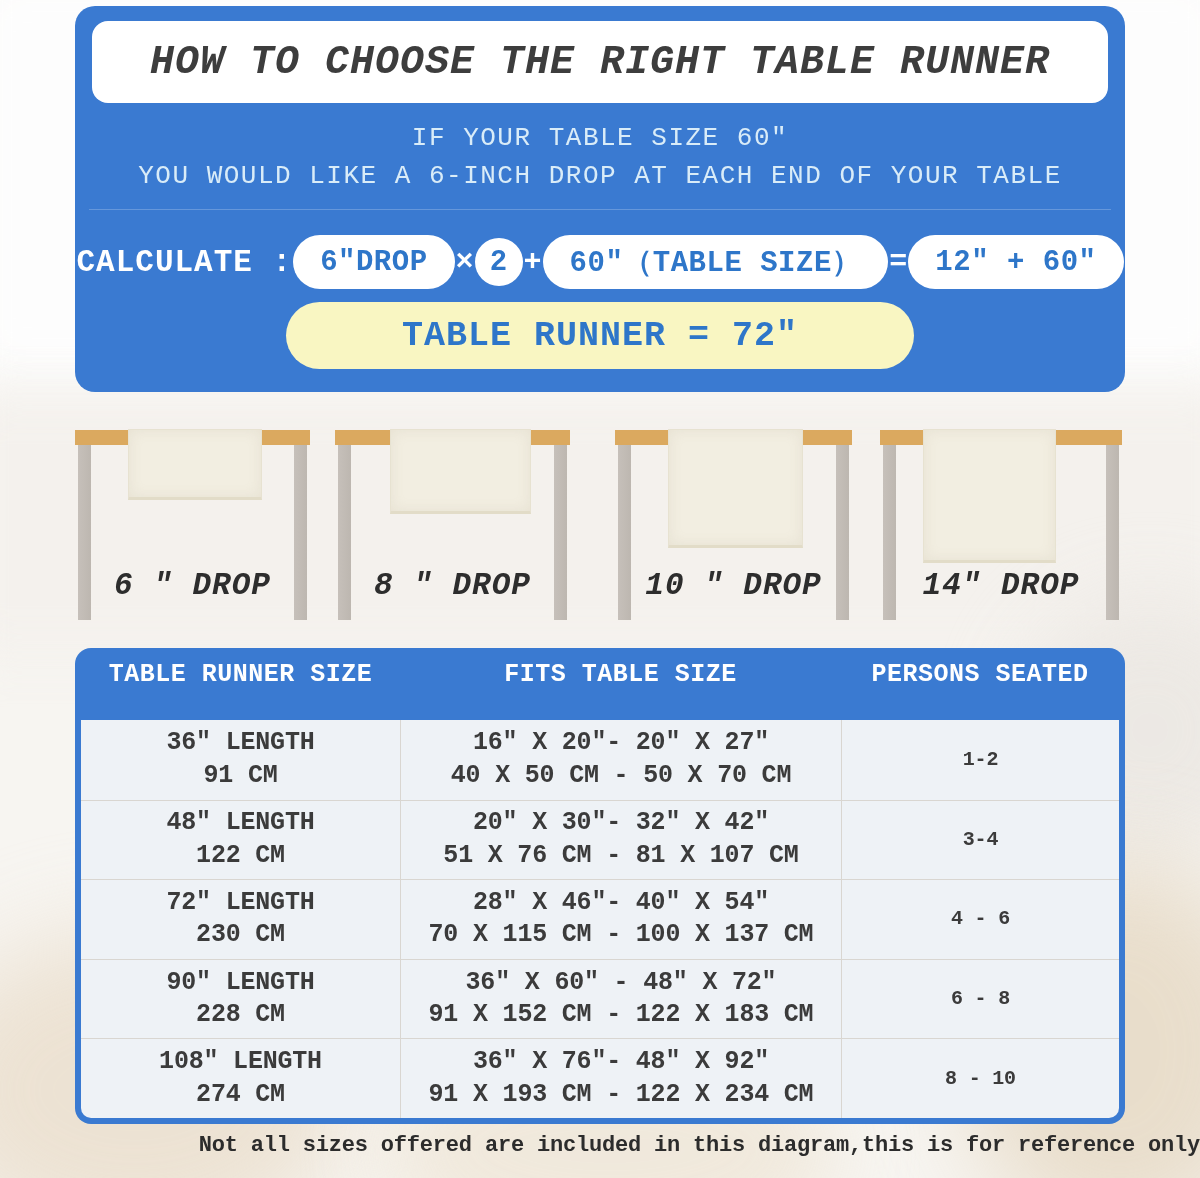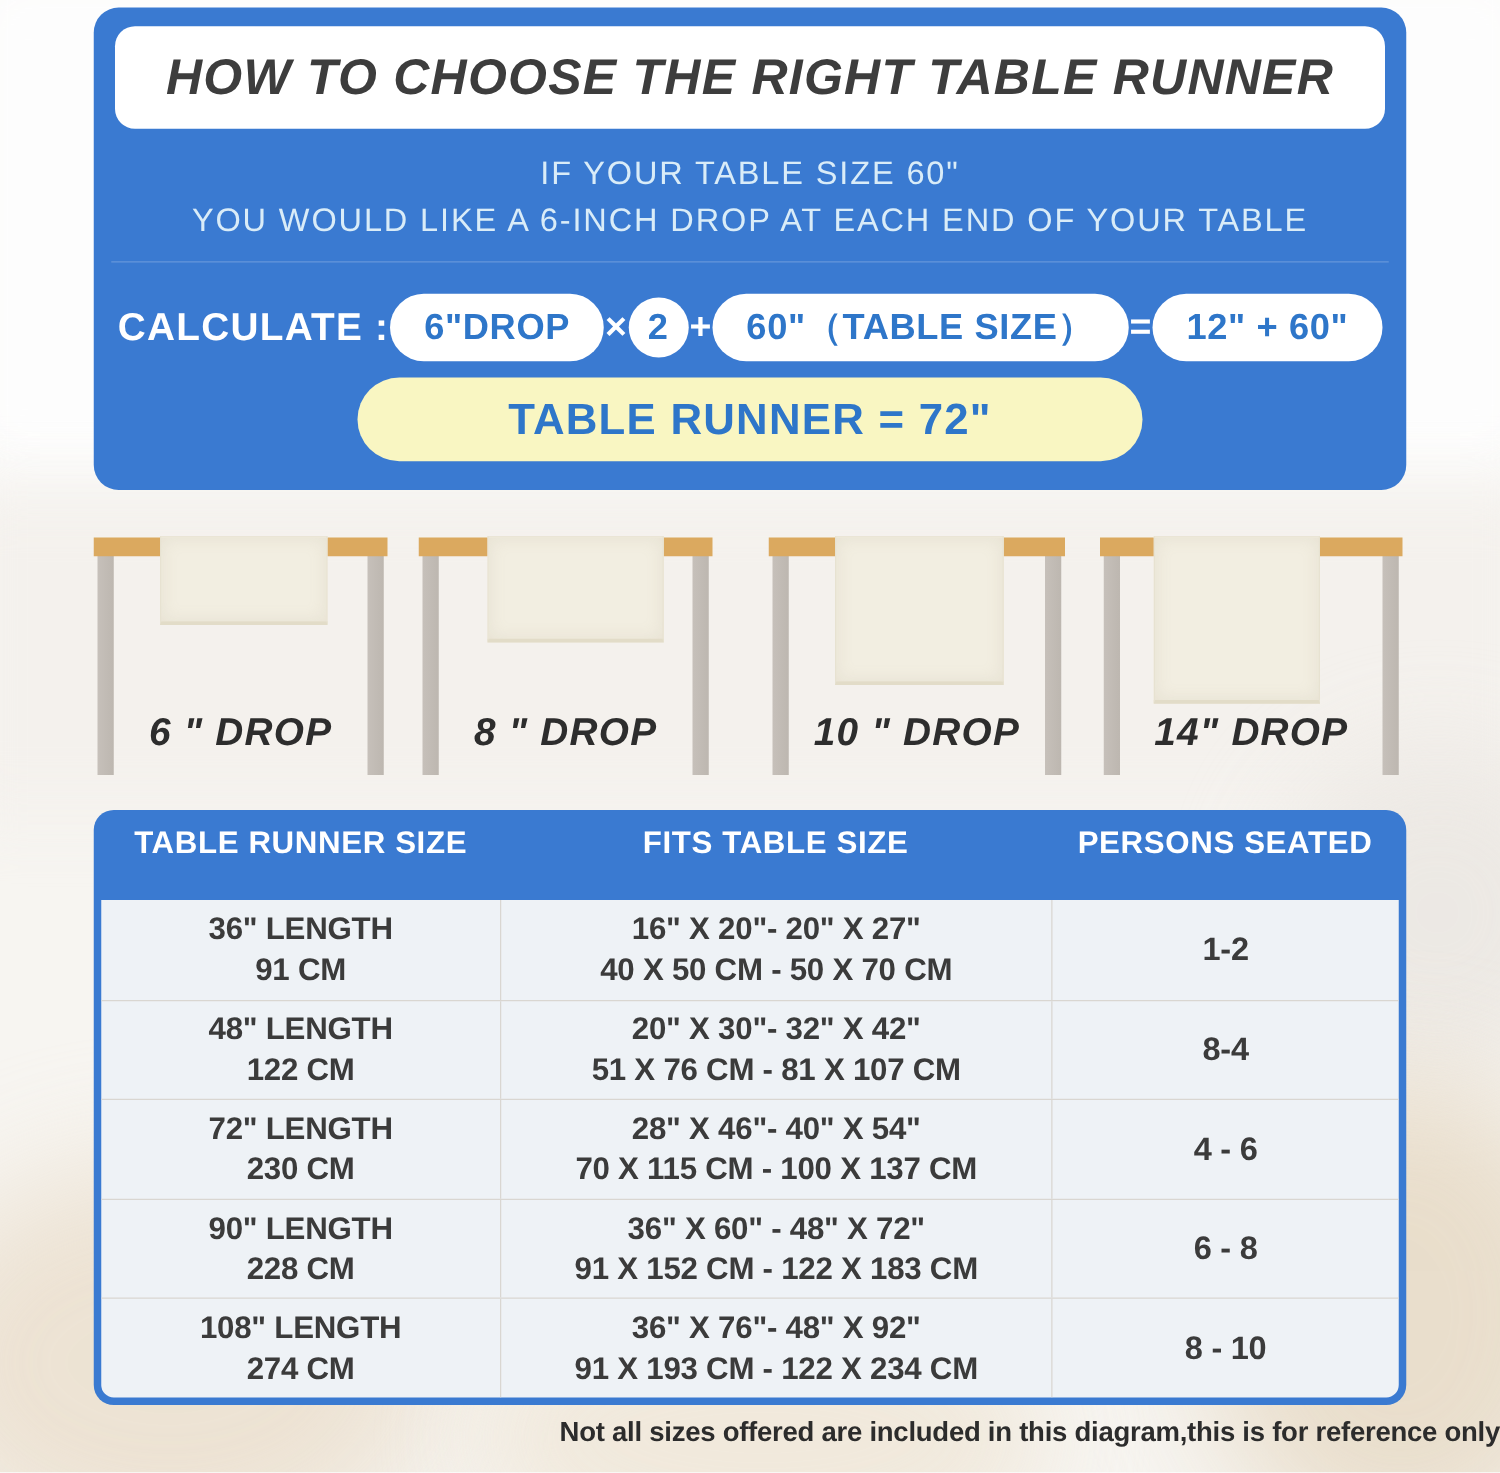--- a/index.html
+++ b/index.html
@@ -1,19 +1,19 @@
 <!DOCTYPE html>
 <html style="--blue: #3a7ad1; --pill-text: #2e76c9; --yellow: #f9f6c2; --wood: #dba95f; --leg: #bdb7b0; --runner: #f2eee1; --subtitle: #d9ecf8; --ink: #3b3b3b;"><head>
 <meta charset="utf-8">
 <style>
   html,body{margin:0;padding:0;background:#ffffff;}
   #stage{
     position:relative;width:1200px;height:1178px;overflow:hidden;
     background:#f7f5f1;
-    font-family:Liberation Sans, sans-serif;
+    font-family:Liberation Mono, monospace;
     -webkit-font-smoothing:antialiased;
   }
   
   .blob{position:absolute;border-radius:50%;pointer-events:none;}
   .bg-top{left:-40px;top:-40px;width:1280px;height:430px;background:#fdfdfd;filter:blur(30px);border-radius:0;}
   .bg-mid{left:-40px;top:395px;width:1280px;height:260px;background:#f4f1ed;filter:blur(26px);border-radius:0;}
   .bg-warm-left{left:-80px;top:930px;width:430px;height:320px;background:#e9dcc9;filter:blur(48px);opacity:.75;}
   .bg-warm-right{left:960px;top:860px;width:320px;height:380px;background:#e3d4bc;filter:blur(48px);opacity:.7;}
   .bg-warm-center{left:380px;top:1040px;width:460px;height:220px;background:#efe6d7;filter:blur(40px);opacity:.8;}
   .bg-gray-right{left:1020px;top:600px;width:260px;height:260px;background:#eae6e1;filter:blur(42px);opacity:.8;}
@@ -109,21 +109,21 @@
     display:grid;grid-template-rows:repeat(5,1fr);overflow:hidden;
   }
   .trow{display:grid;grid-template-columns:319px 441px 1fr;}
   .trow + .trow{border-top:1px solid #d9d6d1;}
   .tcell{
     display:flex;flex-direction:column;align-items:center;justify-content:center;
     color:var(--ink,#3b3b3b);font-size:25px;font-weight:700;letter-spacing:-.2px;
     line-height:1.3;text-align:center;white-space:nowrap;
   }
   .tcell + .tcell{border-left:1px solid #d9d6d1;}
-  .tcell.persons{font-size:26px;}
+  .tcell.persons{font-size:20px;}
 
   
   .footer-note{
     position:absolute;left:0;right:0;top:1133px;text-align:right;
     font-size:22px;font-weight:700;color:#2c2c2c;letter-spacing:-.2px;
   }
 </style>
 </head>
 <body>
 
@@ -209,21 +209,21 @@
 
       <div class="trow">
         <div class="tcell">
           <span>48" LENGTH</span>
           <span>122 CM</span>
         </div>
         <div class="tcell">
           <span>20" X 30"- 32" X 42"</span>
           <span>51 X 76 CM - 81 X 107 CM</span>
         </div>
-        <div class="tcell persons">8-4</div>
+        <div class="tcell persons">3-4</div>
       </div>
 
       <div class="trow">
         <div class="tcell">
           <span>72" LENGTH</span>
           <span>230 CM</span>
         </div>
         <div class="tcell">
           <span>28" X 46"- 40" X 54"</span>
           <span>70 X 115 CM - 100 X 137 CM</span>

